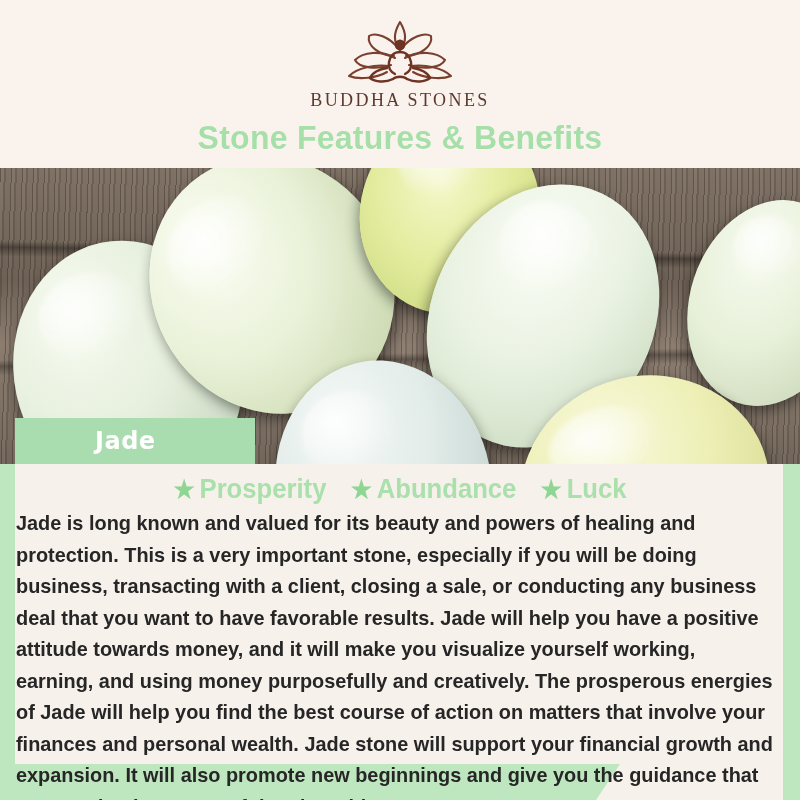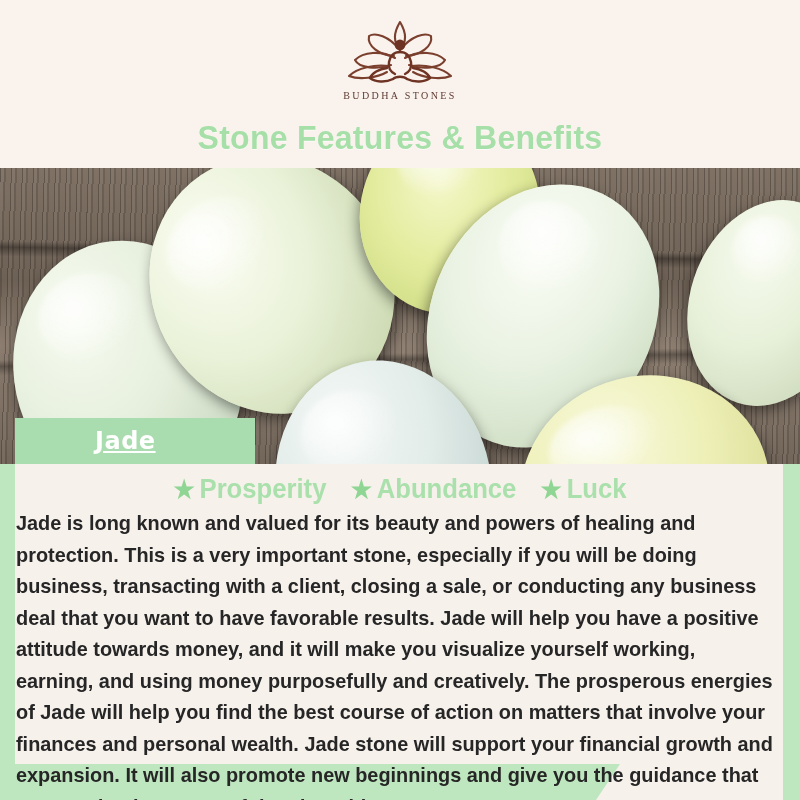--- a/index.html
+++ b/index.html
@@ -81,21 +81,21 @@
     width: 800px;
     text-align: center;
   }
   .logo-mark {
     display: block;
     margin: 0 auto;
   }
   .logo-text {
     margin-top: 2px;
     font-family: "Liberation Serif", serif;
-    font-size: 10px;
+    font-size: 18px;
     letter-spacing: 2.4px;
     color: #5d3a30;
     text-align: center;
   }
 
   .title {
     position: absolute;
     top: 118px;
     left: 0;
     width: 800px;
@@ -210,21 +210,20 @@
     display: flex;
     align-items: center;
   }
   .jade-tag-label {
     font-size: 24px;
     font-weight: bold;
     color: #ffffff;
     margin-left: 80px;
     letter-spacing: 0.5px;
     font-family: "DejaVu Sans", sans-serif;
-    text-decoration: underline;
   }
 
   
   .benefits {
     position: absolute;
     top: 474px;
     left: 0;
     width: 800px;
     text-align: center;
     z-index: 3;

